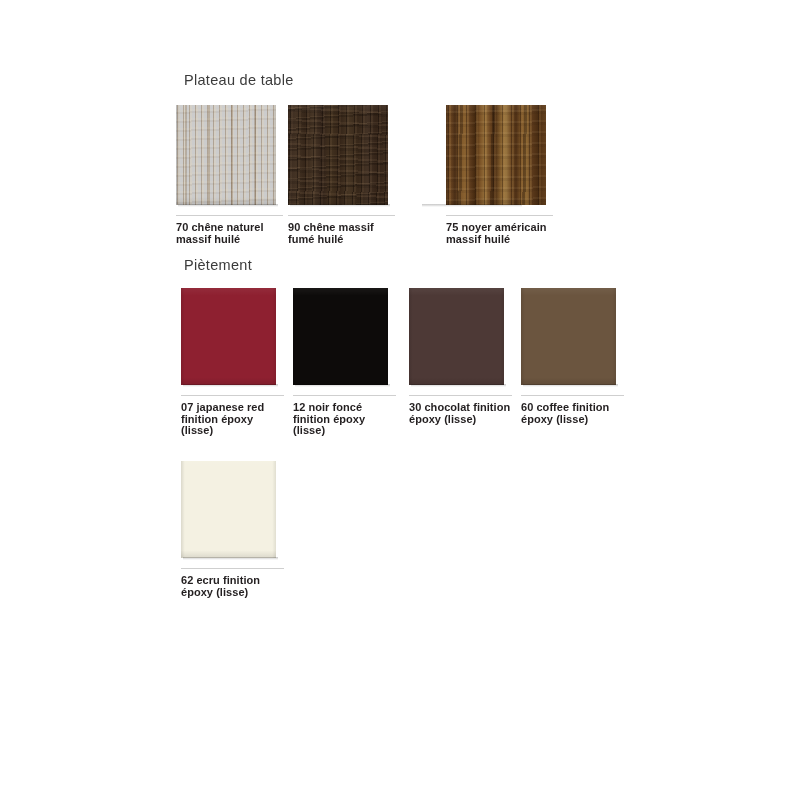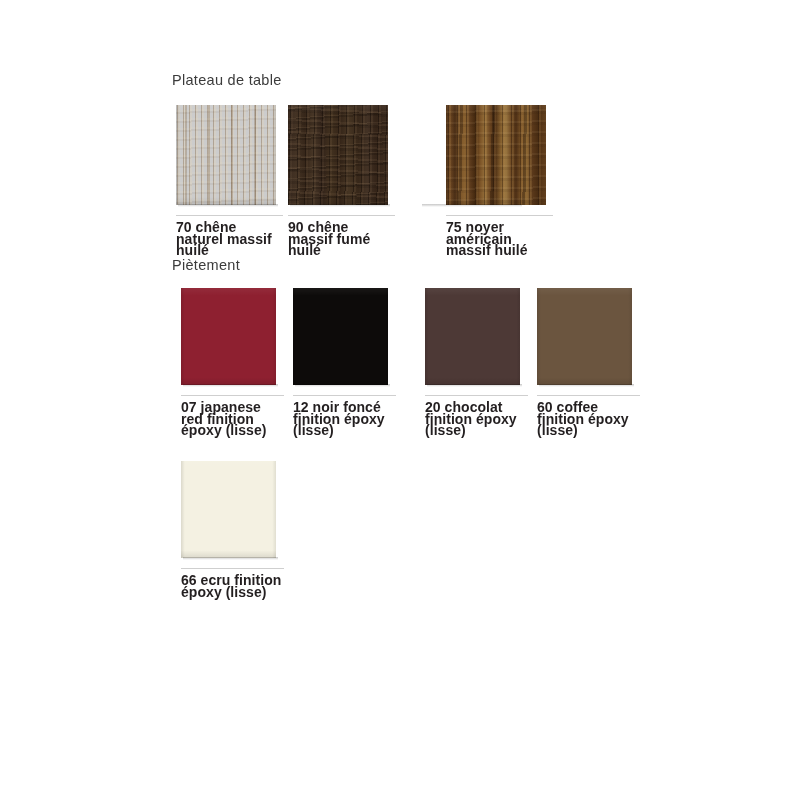--- a/index.html
+++ b/index.html
@@ -18,21 +18,21 @@
 
   .page {
     position: absolute;
     left: 0; top: 0;
     width: 800px;
     height: 800px;
   }
 
   .section {
     position: absolute;
-    left: 172px;
+    left: 184px;
   }
 
   .section-title {
     font-size: 14.5px;
     font-weight: 400;
     letter-spacing: 0.3px;
     color: #3b3b3b;
     margin: 0 0 0 0;
     line-height: 16px;
     white-space: nowrap;
@@ -64,21 +64,21 @@
   }
 
   .rule {
     position: absolute;
     height: 1px;
     background: #cfcfcf;
   }
 
   .caption {
     position: absolute;
-    font-size: 14px;
+    font-size: 11px;
     font-weight: 700;
     line-height: 11.6px;
     color: #231f20;
     letter-spacing: 0.05px;
   }
 
   
   .grain-base { position:absolute; inset:0; }
   .grain-lines { position:absolute; inset:0; }
   .grain-streaks { position:absolute; inset:0; }
@@ -271,36 +271,36 @@
 
     <div class="swatch-cell" style="width:112px;">
       <div class="swatch" style="width:95px;height:97px;background:#8e2030;">
         <div class="swatch-inner-shade"></div>
       </div>
       <div class="swatch-shadow" style="width:95px;"></div>
       <div class="rule" style="top:107px;width:103px;"></div>
       <div class="caption" style="top:114px;width:104px;">07 japanese red finition époxy (lisse)</div>
     </div>
 
-    <div class="swatch-cell" style="width:132px;">
+    <div class="swatch-cell" style="width:116px;">
       <div class="swatch" style="width:95px;height:97px;background:#0d0b0a;">
         <div class="swatch-inner-shade"></div>
       </div>
       <div class="swatch-shadow" style="width:95px;"></div>
       <div class="rule" style="top:107px;width:103px;"></div>
       <div class="caption" style="top:114px;width:104px;">12 noir foncé finition époxy (lisse)</div>
     </div>
 
     <div class="swatch-cell" style="width:112px;">
       <div class="swatch" style="width:95px;height:97px;background:#4d3936;">
         <div class="swatch-inner-shade"></div>
       </div>
       <div class="swatch-shadow" style="width:95px;"></div>
       <div class="rule" style="top:107px;width:103px;"></div>
-      <div class="caption" style="top:114px;width:104px;">20 chocolat finition époxy (lisse)</div>
+      <div class="caption" style="top:114px;width:104px;">30 chocolat finition époxy (lisse)</div>
     </div>
 
     <div class="swatch-cell" style="width:112px;">
       <div class="swatch" style="width:95px;height:97px;background:#6b553f;">
         <div class="swatch-inner-shade"></div>
       </div>
       <div class="swatch-shadow" style="width:95px;"></div>
       <div class="rule" style="top:107px;width:103px;"></div>
       <div class="caption" style="top:114px;width:104px;">60 coffee finition époxy (lisse)</div>
     </div>
@@ -308,18 +308,18 @@
   </div>
 
   <div class="swatch-row" style="left:181px; top:461px;">
 
     <div class="swatch-cell" style="width:112px;">
       <div class="swatch" style="width:95px;height:97px;background:#f4f1e2;">
         <div class="swatch-inner-shade"></div>
       </div>
       <div class="swatch-shadow" style="width:95px;"></div>
       <div class="rule" style="top:107px;width:103px;"></div>
-      <div class="caption" style="top:114px;width:104px;">66 ecru finition époxy (lisse)</div>
+      <div class="caption" style="top:114px;width:104px;">62 ecru finition époxy (lisse)</div>
     </div>
 
   </div>
 
 </div>
 
 </body></html>

